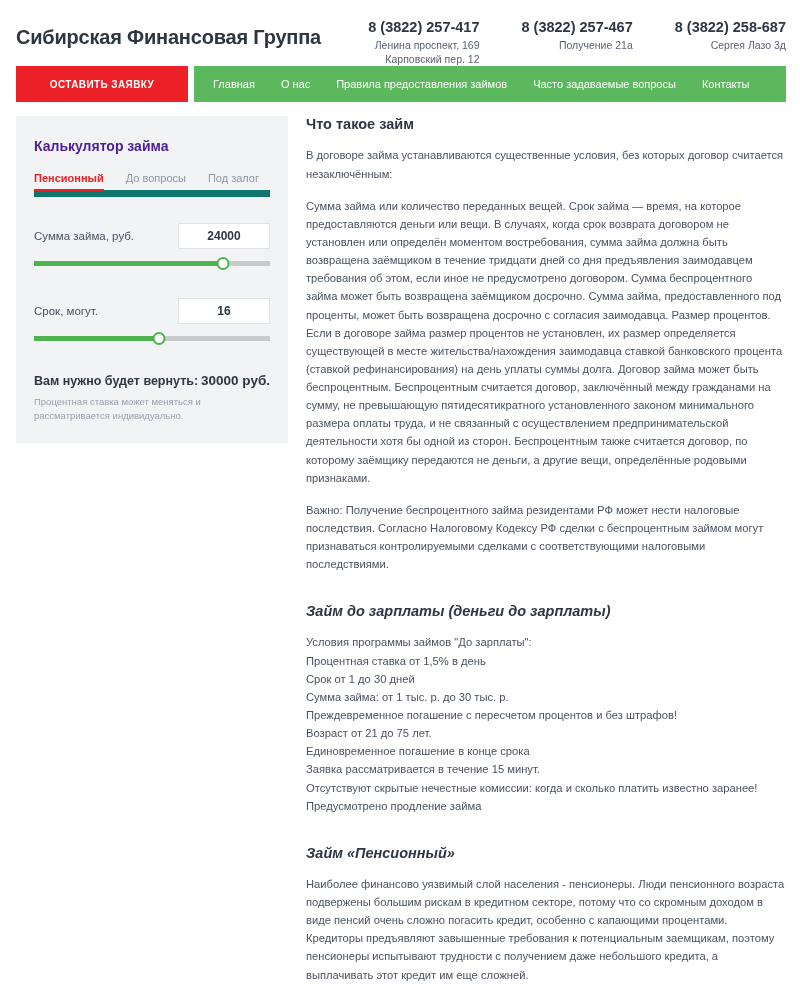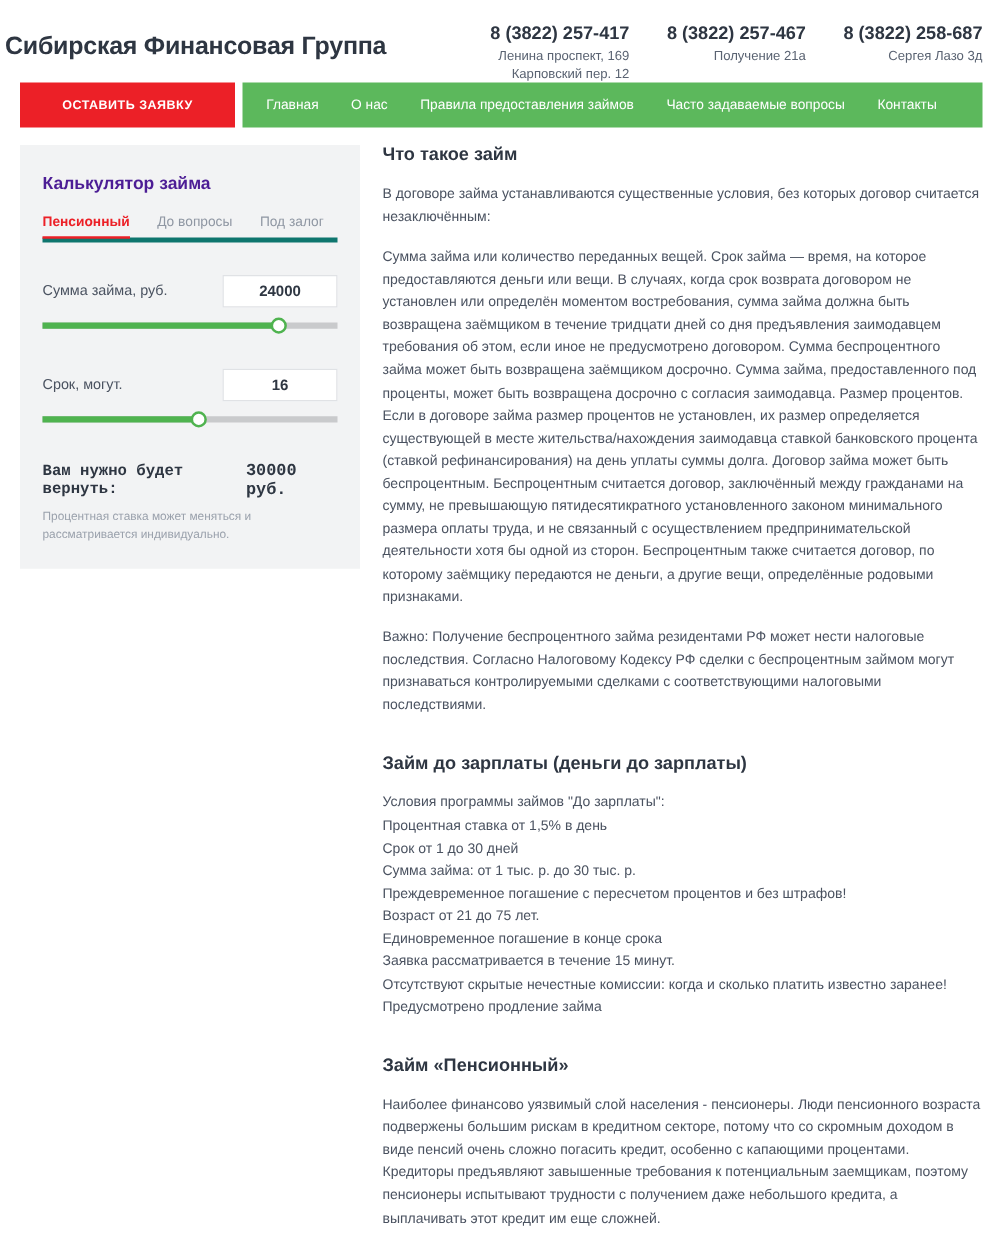--- a/index.html
+++ b/index.html
@@ -12,36 +12,36 @@
     color: #3b4350;
     overflow: hidden;
   }
   .page { width: 800px; height: 994px; position: relative; display: flex; flex-direction: column; }
 
   
   .header {
     height: 72px;
     display: flex;
     align-items: flex-start;
-    padding: 16px 14px 0 4px;
+    padding: 16px 14px 0 16px;
     justify-content: center;
   }
   .brand {
     font-size: 20px;
     font-weight: bold;
     color: #2e3642;
     letter-spacing: -0.2px;
     white-space: nowrap;
     padding-top: 10px;
     flex: 0 0 auto;
   }
   .contacts {
     margin-left: auto;
     display: flex;
-    gap: 4px;
+    gap: 16px;
     padding-top: 2px;
   }
   .contact-col {
     padding-left: 26px;
     text-align: right;
     line-height: 1.25;
   }
   .contact-col.first { text-align: right; }
   .phone {
     font-size: 14.5px;
@@ -115,21 +115,21 @@
   }
   .calc-title {
     font-size: 14px;
     font-weight: bold;
     color: #4c1d95;
     margin-bottom: 18px;
   }
   .calc-tabs {
     display: flex;
     gap: 0;
-    border-bottom: 4px solid #0f766e;
+    border-bottom: 7px solid #0f766e;
     margin-bottom: 26px;
   }
   .calc-tab {
     font-size: 11px;
     color: #8f97a3;
     padding: 0 0 5px 0;
     margin-right: 22px;
     cursor: pointer;
     white-space: nowrap;
     border-bottom: 2px solid transparent;
@@ -180,40 +180,39 @@
     background: #ffffff;
     border: 2px solid #4fb34f;
     transform: translateX(-50%);
     cursor: pointer;
   }
   .calc-total {
     display: flex;
     align-items: baseline;
     justify-content: space-between;
     margin-top: 4px;
-    font-family: Liberation Mono, monospace;
   }
   .calc-total-label { font-size: 12.5px; font-weight: bold; color: #2e3642; }
   .calc-total-value { font-size: 13.5px; font-weight: bold; color: #2e3642; }
   .calc-note {
     font-size: 9.5px;
     color: #9aa1ac;
     line-height: 1.45;
     margin-top: 7px;
   }
 
   
   .article { flex: 1; min-width: 0; padding-top: 0px; }
   .art-h2 {
     font-size: 14.5px;
     font-weight: bold;
     color: #2e3642;
     margin-bottom: 14px;
   }
-  .art-h2.spaced { margin-top: 30px; }
+  .art-h2.spaced { margin-top: 30px; font-style: italic; }
   .art-p {
     font-size: 11.2px;
     line-height: 1.62;
     color: #4a5260;
     margin-bottom: 14px;
     text-align: left;
   }
   .art-list {
     font-size: 11.2px;
     line-height: 1.62;

